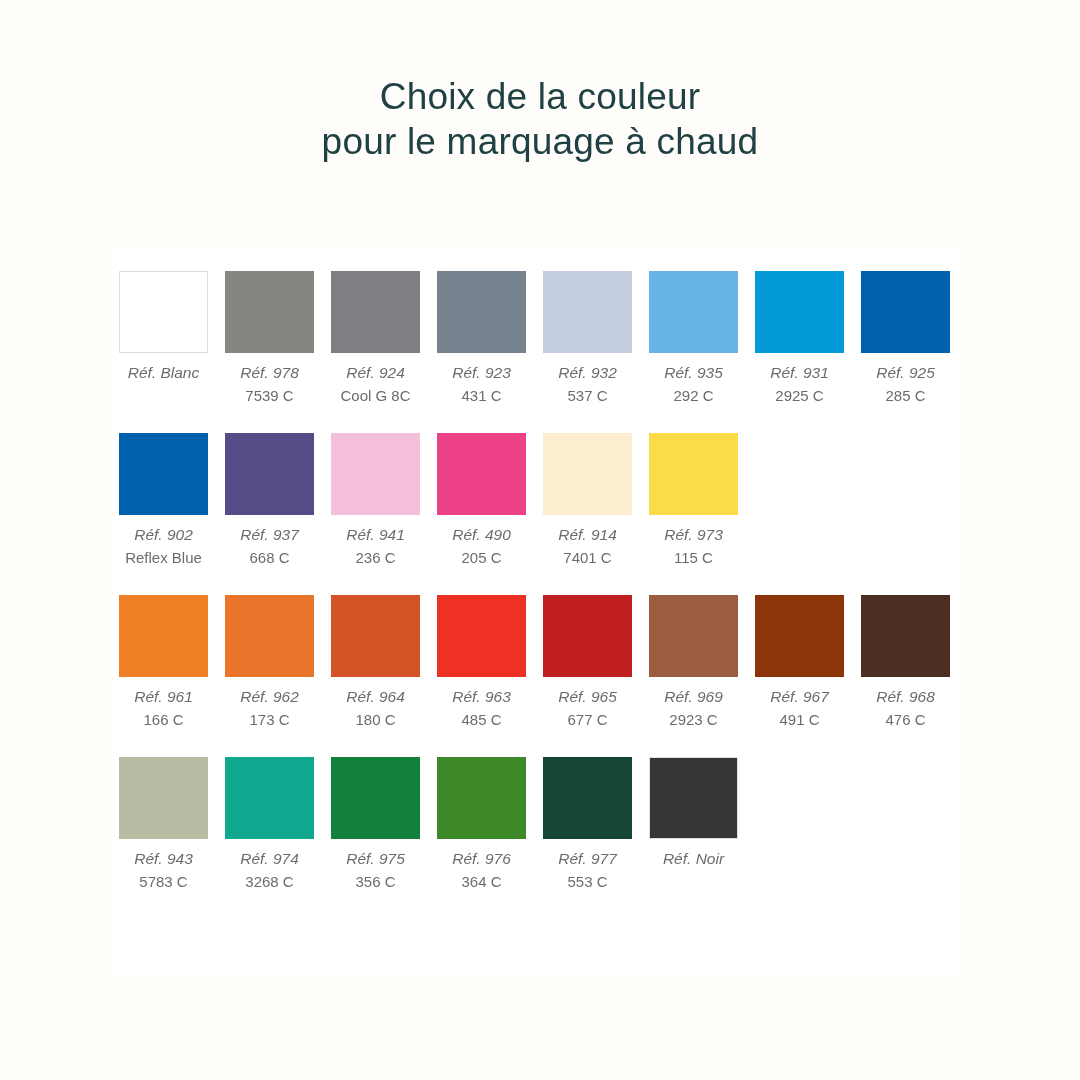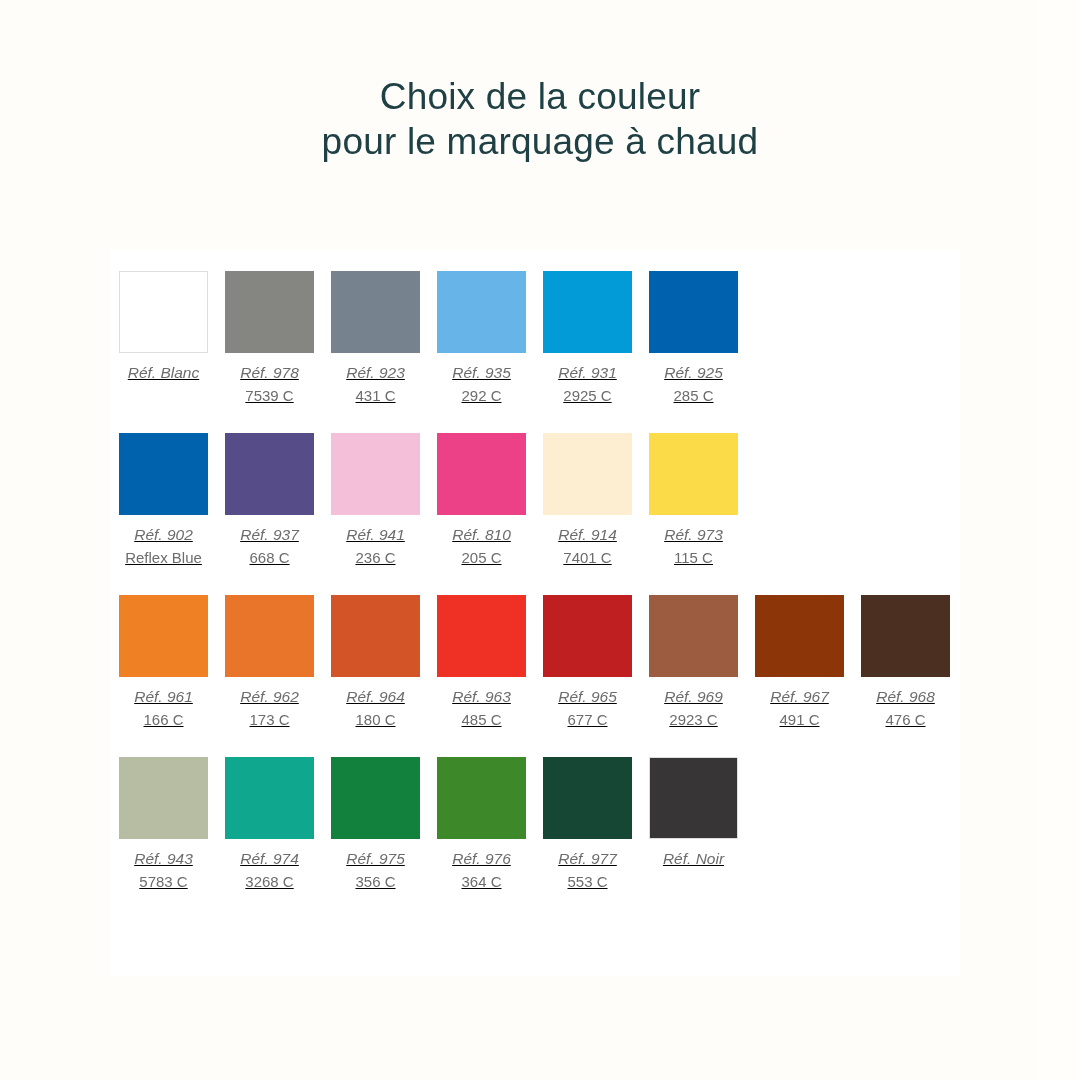--- a/index.html
+++ b/index.html
@@ -48,21 +48,20 @@
     height: 726px;
     background: #ffffff;
   }
 
   
   .grid {
     position: absolute;
     left: 119px;
     top: 271px;
     width: 840px;
-    text-decoration: underline;
   }
   .row {
     display: flex;
     margin-bottom: 26px;
   }
   .cell {
     width: 89px;
     margin-right: 17px;
     text-align: center;
   }
@@ -118,27 +117,41 @@
           </div>
         </div>
         <div class="cell">
           <div class="swatch" style="background: rgb(133, 133, 130);"></div>
           <div class="labels">
             <span class="ref">Réf. 978</span>
             <span class="pantone">7539 C</span>
           </div>
         </div>
         <div class="cell">
+          <div class="swatch" style="background: rgb(126, 126, 133);"></div>
+          <div class="labels">
+            <span class="ref">Réf. 924</span>
+            <span class="pantone">Cool G 8C</span>
+          </div>
+        </div>
+        <div class="cell">
           <div class="swatch" style="background: rgb(118, 131, 142);"></div>
           <div class="labels">
             <span class="ref">Réf. 923</span>
             <span class="pantone">431 C</span>
           </div>
         </div>
         <div class="cell">
+          <div class="swatch" style="background: rgb(197, 206, 224);"></div>
+          <div class="labels">
+            <span class="ref">Réf. 932</span>
+            <span class="pantone">537 C</span>
+          </div>
+        </div>
+        <div class="cell">
           <div class="swatch" style="background: rgb(103, 180, 232);"></div>
           <div class="labels">
             <span class="ref">Réf. 935</span>
             <span class="pantone">292 C</span>
           </div>
         </div>
         <div class="cell">
           <div class="swatch" style="background: rgb(2, 155, 215);"></div>
           <div class="labels">
             <span class="ref">Réf. 931</span>
@@ -171,21 +184,21 @@
         <div class="cell">
           <div class="swatch" style="background: rgb(244, 192, 217);"></div>
           <div class="labels">
             <span class="ref">Réf. 941</span>
             <span class="pantone">236 C</span>
           </div>
         </div>
         <div class="cell">
           <div class="swatch" style="background: rgb(236, 65, 134);"></div>
           <div class="labels">
-            <span class="ref">Réf. 810</span>
+            <span class="ref">Réf. 490</span>
             <span class="pantone">205 C</span>
           </div>
         </div>
         <div class="cell">
           <div class="swatch" style="background: rgb(253, 238, 210);"></div>
           <div class="labels">
             <span class="ref">Réf. 914</span>
             <span class="pantone">7401 C</span>
           </div>
         </div>

